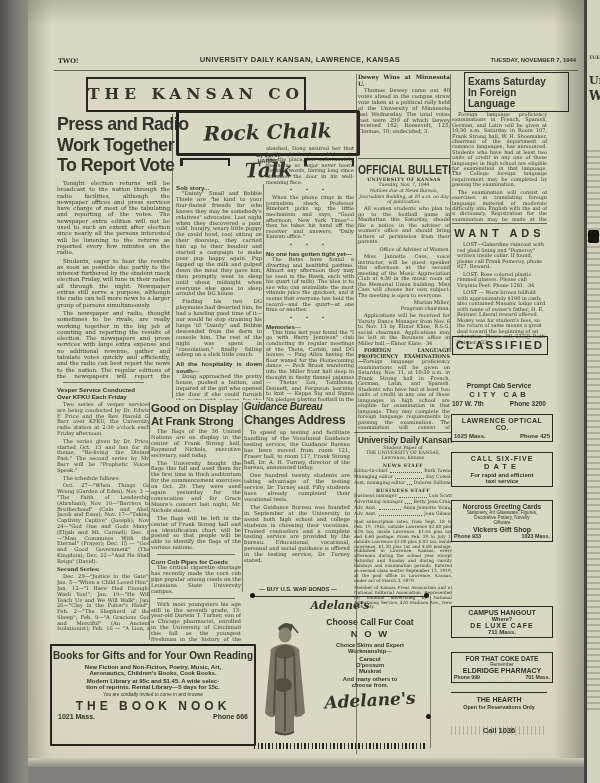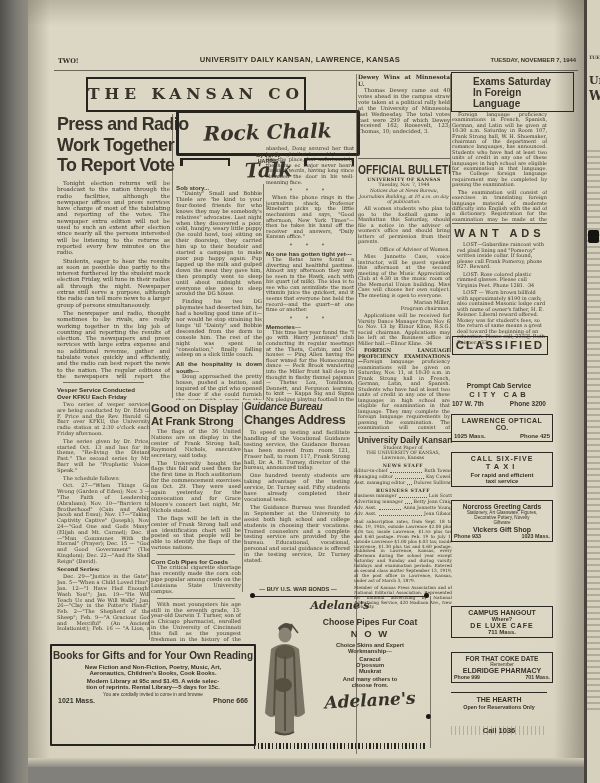--- a/index.html
+++ b/index.html
@@ -220,21 +220,21 @@
       </div>
     <div class="staff-row">
         <span>Adv. Asst.</span>
         <span class="leader"></span>
         <span>Jean Gibson</span>
       </div>
     <div class="tiny j" style="font-size:4.3px;line-height:4.9px;margin-top:3px;">Mail subscription rates, from Sept. 18 to Feb. 19, 1945, outside Lawrence $2.00 plus $.05 tax; inside Lawrence, $1.55 plus tax and $.60 postage. From Feb. 19 to July 1, outside Lawrence $1.00 plus $.03 tax; inside Lawrence, $1.30 plus tax and $.60 postage. Published in Lawrence, Kansas, every afternoon during the school year except Saturday and Sunday and during varsity holidays and examination periods. Entered as second class matter September 13, 1919, at the post office in Lawrence, Kansas, under act of March 3, 1879.</div>
     <div class="tiny j" style="font-size:4.3px;line-height:4.9px;margin-top:2px;">Member of Kansas Press Association and of National Editorial Association. Represented for national advertising by National Advertising Service, 420 Madison Ave., New York City.</div>
   </div>
 
-  <div class="abs" style="left:451px;top:72px;width:97px;border:1.6px solid #2a2822;padding:3px 3px 2px 21px;">
+  <div class="abs" style="left:464px;top:72px;width:97px;border:1.6px solid #2a2822;padding:3px 3px 2px 3px;">
     <div class="hl-sm">Exams Saturday</div>
     <div class="hl-sm">In Foreign Language</div>
   </div>
   <div class="abs body-txt j clip" style="left:452px;top:112px;width:95px;height:110px;font-size:5.0px;line-height:5.4px;">
     <p>Foreign language proficiency examinations in French, Spanish, German, and Latin will be given at 10:30 a.m. Saturday in Room 107, Frank Strong hall, W. H. Shoemaker, chairman of the department of romance languages, has announced. Students who have had at least two units of credit in any one of these languages in high school are eligible for examination in that language. The College foreign language requirement may be completed by passing the examination.</p>
     <p>The examination will consist of exercises in translating foreign language material of moderate difficulty into English with the aid of a dictionary. Registration for the examination may be made at the College office any time before 2 p.m. Thursday.</p>
   </div>
   <div class="abs hrl" style="left:452px;top:223px;width:95px;"></div>
   <div class="abs" style="left:452px;top:227px;width:95px;">
     <div class="sans b c" style="font-size:11px;letter-spacing:4px;">WANT ADS</div>
@@ -258,21 +258,21 @@
   <div class="abs sad" style="left:451px;top:414px;width:96px;">
     <div class="b" style="font-size:7px;letter-spacing:.5px;">LAWRENCE OPTICAL</div>
     <div class="b" style="font-size:7px;">CO.</div>
     <div class="row" style="font-size:6px;margin-top:2px;">
       <span>1025 Mass.</span>
       <span>Phone 425</span>
     </div>
   </div>
   <div class="abs sad" style="left:451px;top:452px;width:96px;">
     <div class="b" style="font-size:7px;letter-spacing:1px;">CALL SIX-FIVE</div>
-    <div class="b" style="font-size:7.5px;letter-spacing:4px;">TAXI</div>
+    <div class="b" style="font-size:7.5px;letter-spacing:4px;">DATE</div>
     <div class="b" style="font-size:6px;margin-top:1px;">For rapid and efficient</div>
     <div class="b" style="font-size:6px;">taxi service</div>
   </div>
   <div class="abs sad" style="left:451px;top:500px;width:96px;">
     <div class="b" style="font-size:6.6px;">Norcross Greeting Cards</div>
     <div style="font-size:4.6px;">Stationery, Art Glassware, Figures,</div>
     <div style="font-size:4.6px;">Decorative Pottery, Novelty</div>
     <div style="font-size:4.6px;">Giftware</div>
     <div class="b" style="font-size:7px;margin-top:1px;">Vickers Gift Shop</div>
     <div class="row" style="font-size:5.4px;">
@@ -301,20 +301,21 @@
     <div class="b" style="font-size:7.5px;margin-top:16px;background:repeating-linear-gradient(90deg,rgba(60,56,46,.25) 0 1.5px,rgba(0,0,0,0) 1.5px 4px);">Call 1036</div>
   </div>
 
   <div class="abs sans c" style="left:50px;top:644px;width:206px;height:102px;border:2.5px solid #26241e;border-radius:1px;padding-top:4px;box-sizing:border-box;">
     <div class="b" style="font-size:10px;">Books for Gifts and for Your Own Reading</div>
     <div class="b" style="font-size:6px;margin-top:3px;">New Fiction and Non-Fiction, Poetry, Music, Art,</div>
     <div class="b" style="font-size:6px;">Aeronautics, Children's Books, Cook Books.</div>
     <div class="b" style="font-size:6px;margin-top:2px;">Modern Library at 95c and $1.45. A wide selec-</div>
     <div class="b" style="font-size:6px;">tion of reprints. Rental Library—5 days for 15c.</div>
     <div style="font-size:4.8px;margin-top:2px;">You are cordially invited to come in and browse</div>
+    <div class="b" style="font-size:12px;letter-spacing:4px;margin-top:2px;">THE BOOK NOOK</div>
     <div style="display:flex;justify-content:space-between;font-weight:bold;font-size:7px;padding:0 6px;">
       <span>1021 Mass.</span>
       <span>Phone 666</span>
     </div>
   </div>
 
   <div class="abs" style="left:254px;top:596px;width:172px;height:152px;border-top:1.6px solid #2a2822;">
     <div class="script c" style="font-size:11px;margin-top:2px;">Adelane's</div>
     <svg class="abs" style="left:4px;top:22px;" width="54" height="120" viewBox="0 0 54 120">
       <path d="M20 9 q8 -9 15 -2 l-2 6 q-6 -5 -11 0 z" fill="#4e4a3f"></path>
@@ -322,21 +323,21 @@
       <ellipse cx="27" cy="16" rx="6.5" ry="7.5" fill="#8a8273"></ellipse>
       <path d="M13 30 Q27 20 41 30 L47 94 Q41 100 36 97 L36 113 Q27 119 17 113 L17 97 Q12 100 7 94 Z" fill="#7c7567"></path>
       <ellipse cx="27" cy="33" rx="10" ry="7" fill="#5d5748"></ellipse>
       <path d="M18 34 L16 96" stroke="#55503f" stroke-width="2" fill="none"></path>
       <path d="M27 36 L27 112" stroke="#55503f" stroke-width="2" fill="none"></path>
       <path d="M36 34 L38 96" stroke="#55503f" stroke-width="2" fill="none"></path>
       <ellipse cx="25" cy="66" rx="9" ry="7" fill="#55503f"></ellipse>
       <path d="M17 113 Q27 118 36 113" stroke="#4e4a3f" stroke-width="2" fill="none"></path>
     </svg>
     <div class="abs sans c" style="left:62px;top:20px;width:108px;">
-      <div class="b" style="font-size:8.6px;">Choose Pipes Fur Coat</div>
+      <div class="b" style="font-size:8.6px;">Choose Call Fur Coat</div>
       <div class="b" style="font-size:9.5px;letter-spacing:2px;margin-top:1px;">N O W</div>
       <div class="b" style="font-size:5.8px;margin-top:3px;">Choice Skins and Expert</div>
       <div class="b" style="font-size:5.8px;">Workmanship---</div>
       <div class="b" style="font-size:5.8px;margin-top:2px;">Caracul</div>
       <div class="b" style="font-size:5.8px;">O'possum</div>
       <div class="b" style="font-size:5.8px;">Muskrat</div>
       <div class="b" style="font-size:5.8px;margin-top:2px;">And many others to</div>
       <div class="b" style="font-size:5.8px;">choose from.</div>
       <div class="script" style="font-size:17px;margin-top:2px;transform:rotate(-3deg);">Adelane's</div>
     </div>

